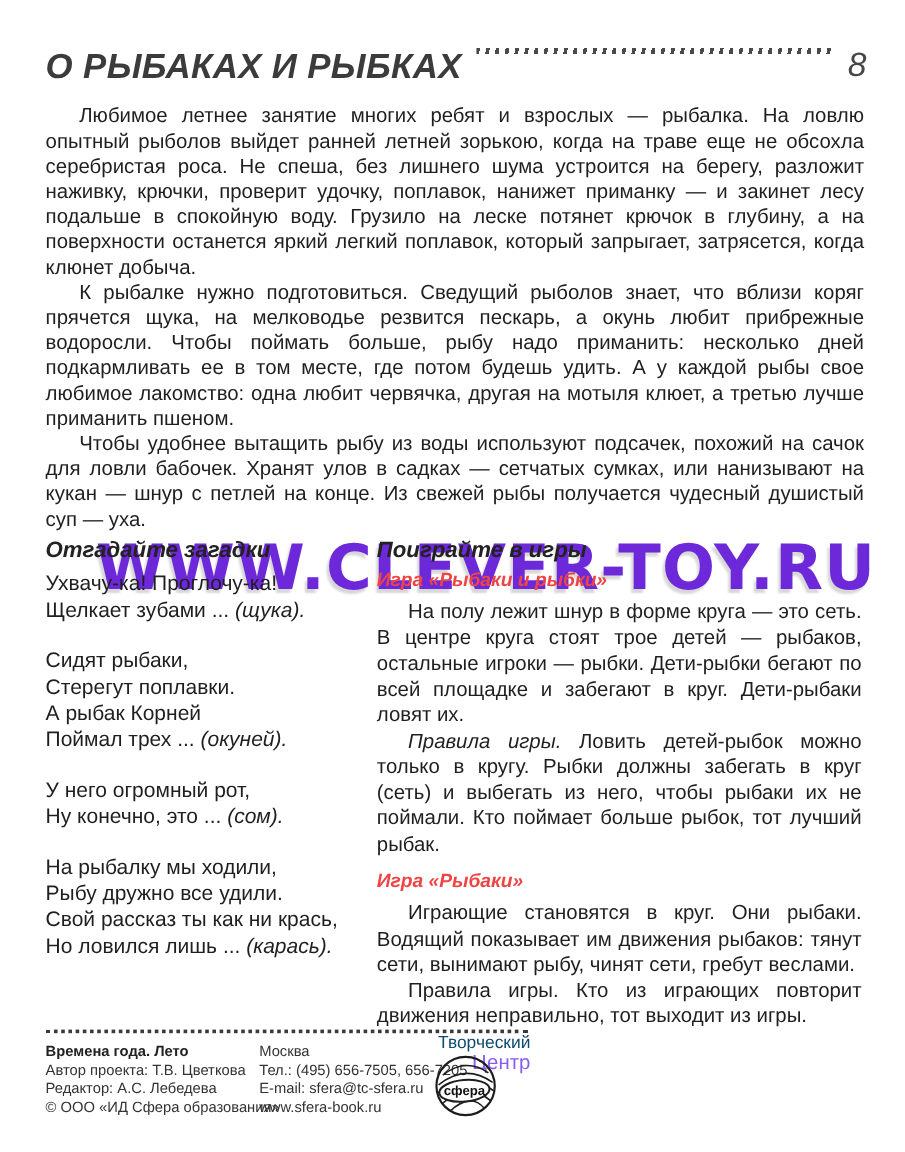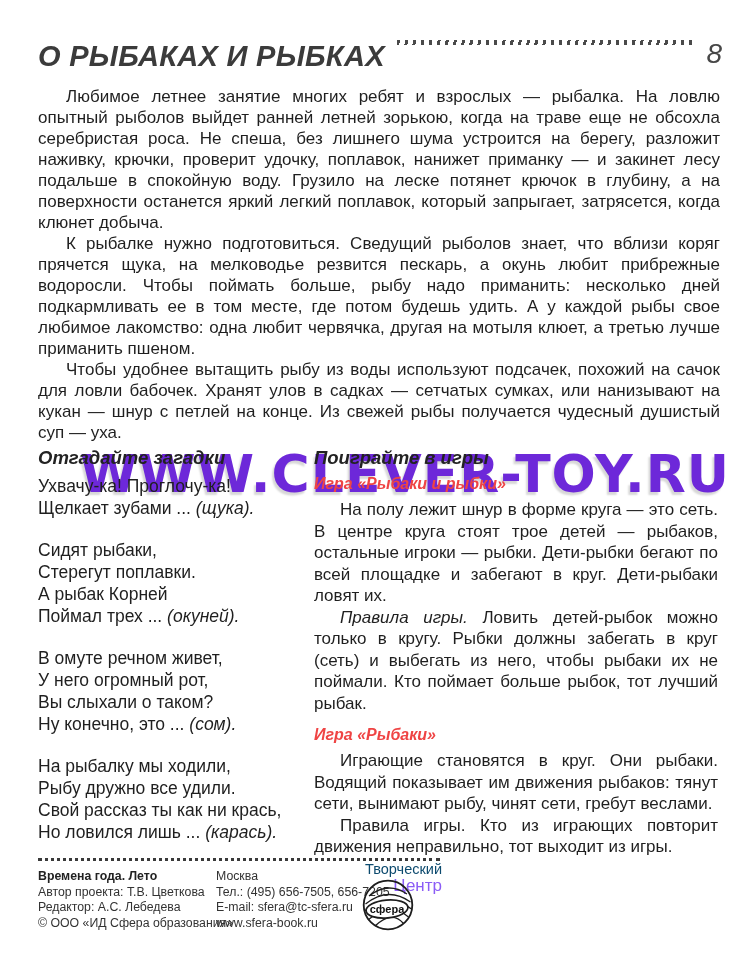--- a/index.html
+++ b/index.html
@@ -68,23 +68,21 @@
     </div>
 
     <div class="riddle">
       <div>Сидят рыбаки,</div>
       <div>Стерегут поплавки.</div>
       <div>А рыбак Корней</div>
       <div><span>Поймал трех ...</span> <span class="answer">(окуней).</span></div>
     </div>
 
     <div class="riddle">
-      <div>В омуте речном живет,</div>
       <div>У него огромный рот,</div>
-      <div>Вы слыхали о таком?</div>
       <div><span>Ну конечно, это ...</span> <span class="answer">(сом).</span></div>
     </div>
 
     <div class="riddle">
       <div>На рыбалку мы ходили,</div>
       <div>Рыбу дружно все удили.</div>
       <div>Свой рассказ ты как ни крась,</div>
       <div><span>Но ловился лишь ...</span> <span class="answer">(карась).</span></div>
     </div>
   </div>

